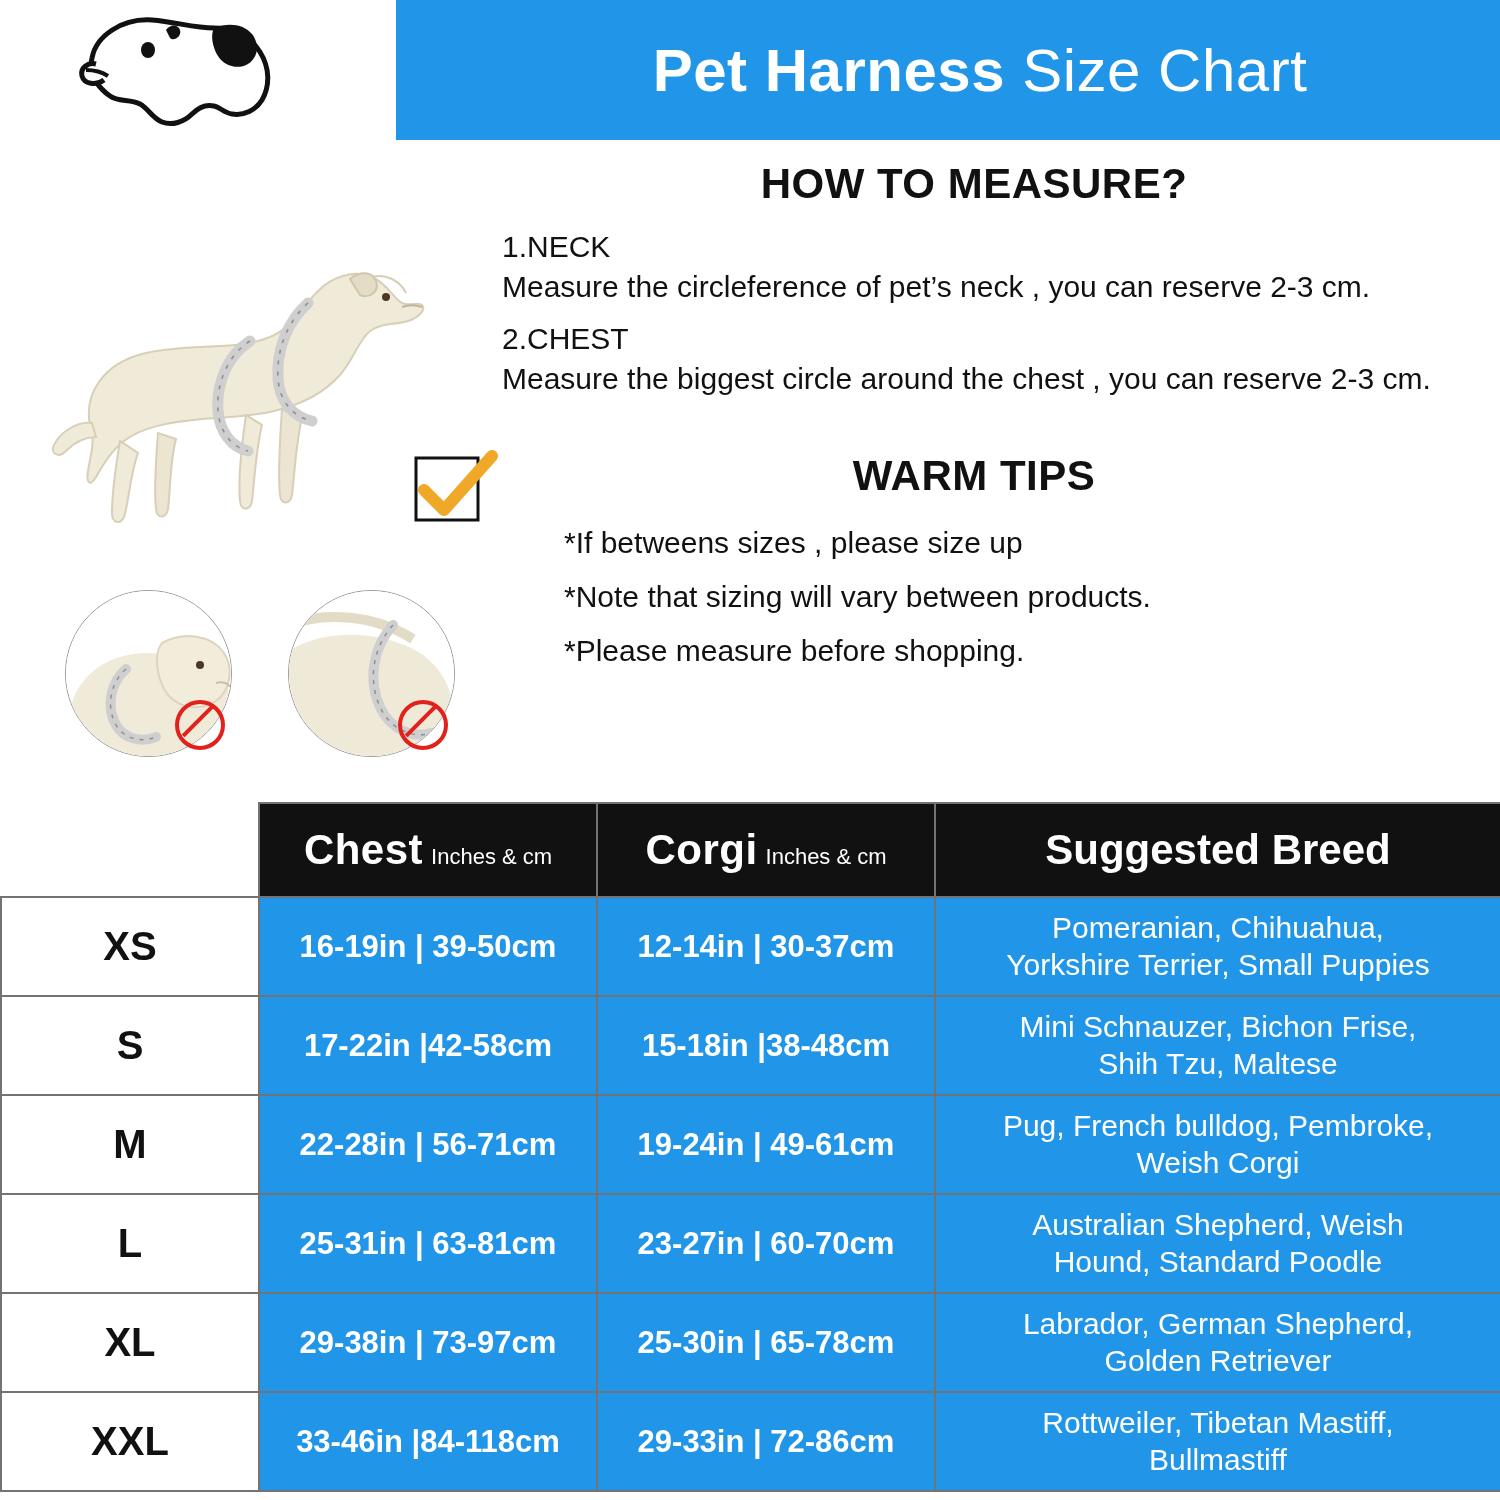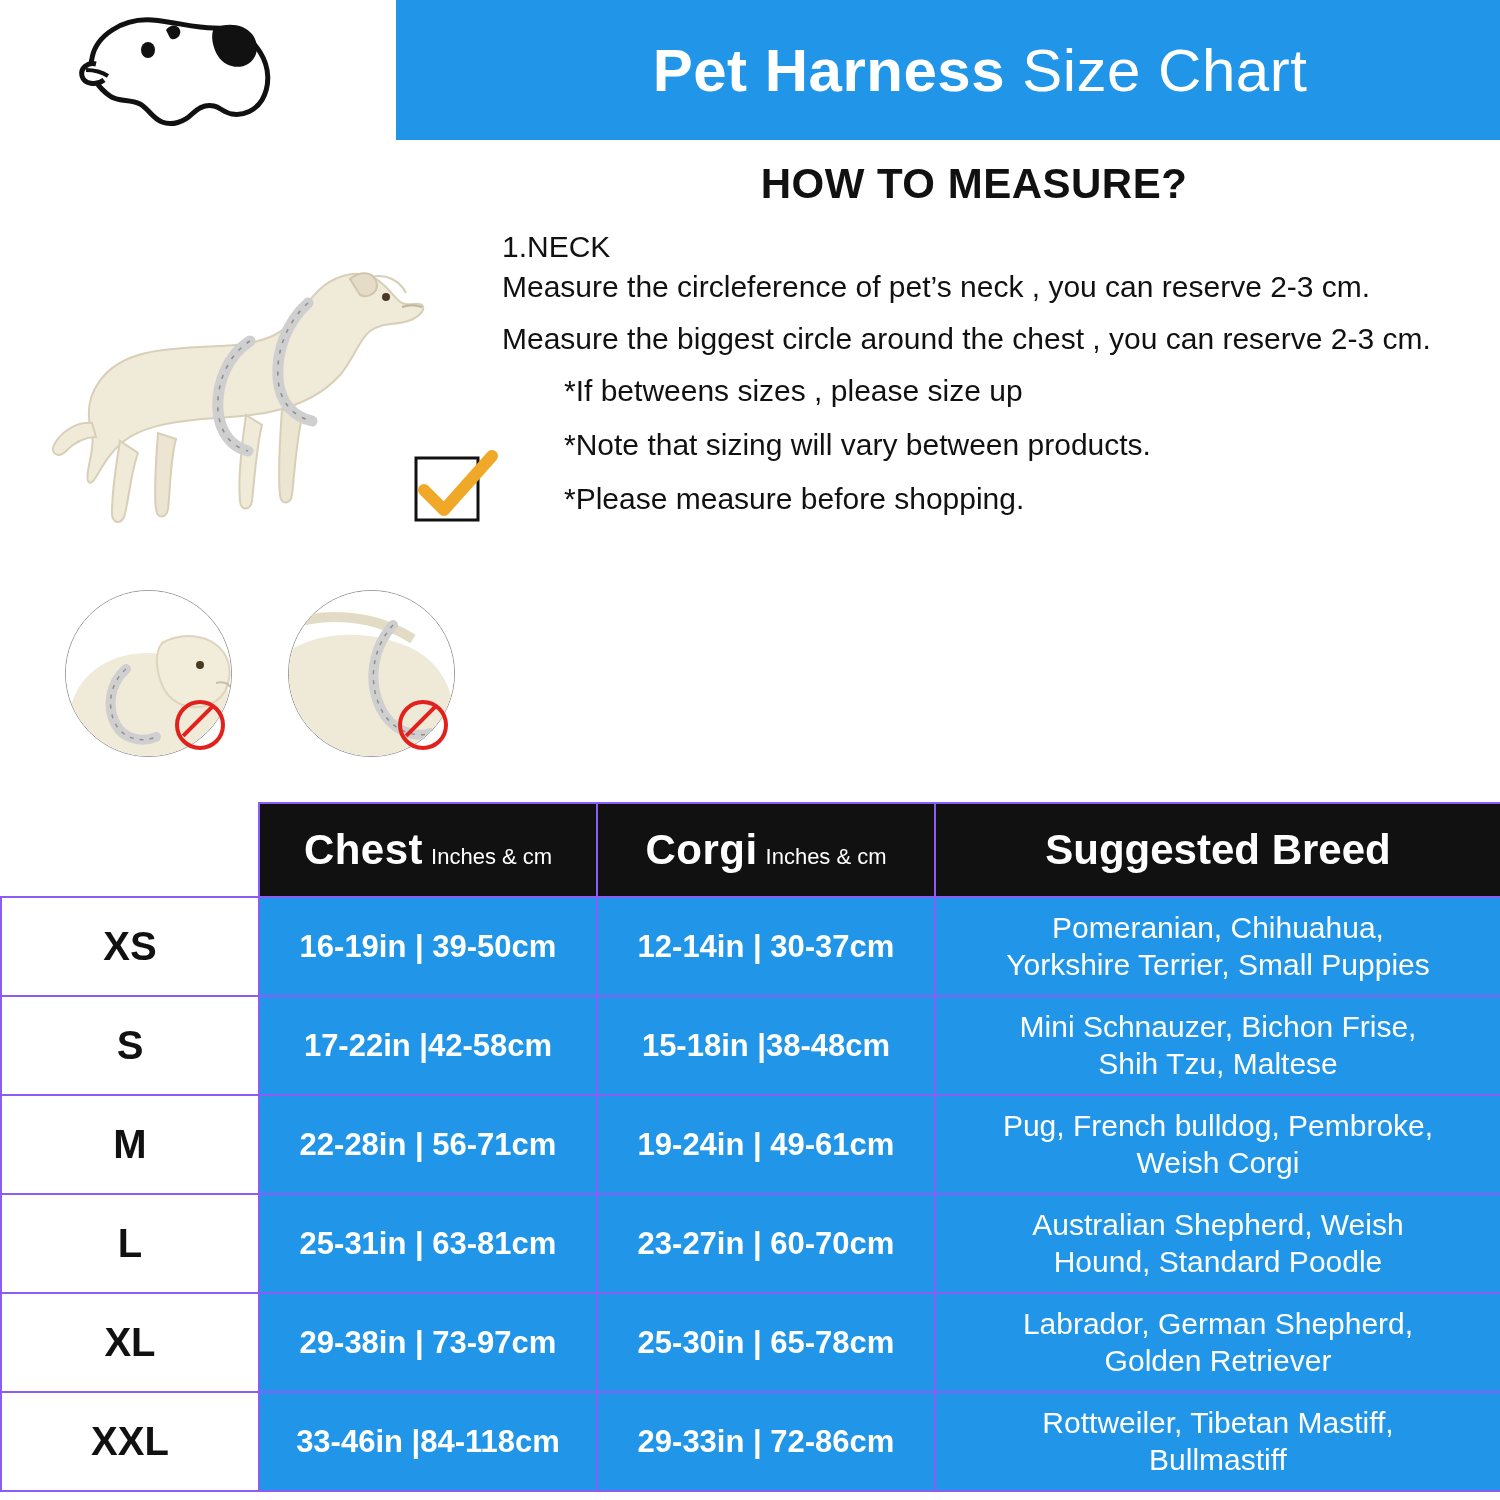--- a/index.html
+++ b/index.html
@@ -170,21 +170,21 @@
   
   .size-table {
     position: absolute;
     left: 0;
     top: 802px;
     width: 1500px;
     border-collapse: collapse;
     table-layout: fixed;
   }
   .size-table td, .size-table th {
-    border: 2px solid #8b5cf6;
+    border: 2px solid #737373;
     padding: 0;
     vertical-align: middle;
   }
   .col-size   { width: 258px; }
   .col-chest  { width: 338px; }
   .col-neck   { width: 338px; }
   .col-breed  { width: 566px; }
 
   .hdr-blank {
     background: #ffffff;
@@ -311,22 +311,24 @@
     </svg>
   </div>
   <div class="no-sign right"></div>
 </div>
 
 <div class="measure-block">
   <h2 class="section-title">HOW TO MEASURE?</h2>
 
   <p class="measure-line-label">1.NECK</p>
   <p class="measure-line-text">Measure the circleference of pet’s neck , you can reserve 2-3 cm.</p>
+  <p class="measure-line-label">2.CHEST</p>
   <p class="measure-line-text">Measure the biggest circle around the chest , you can reserve 2-3 cm.</p>
 
+  <h2 class="warm-tips-title">WARM TIPS</h2>
   <p class="tip-line">*If betweens sizes , please size up</p>
   <p class="tip-line">*Note that sizing will vary between products.</p>
   <p class="tip-line">*Please measure before shopping.</p>
 </div>
 
 <table class="size-table">
   <colgroup>
     <col class="col-size">
       <col class="col-chest">
       <col class="col-neck">

